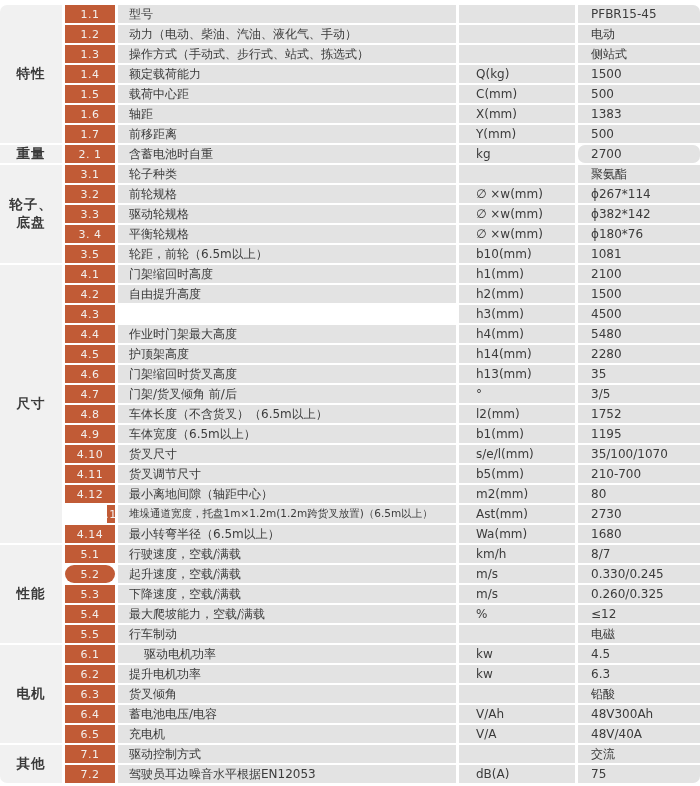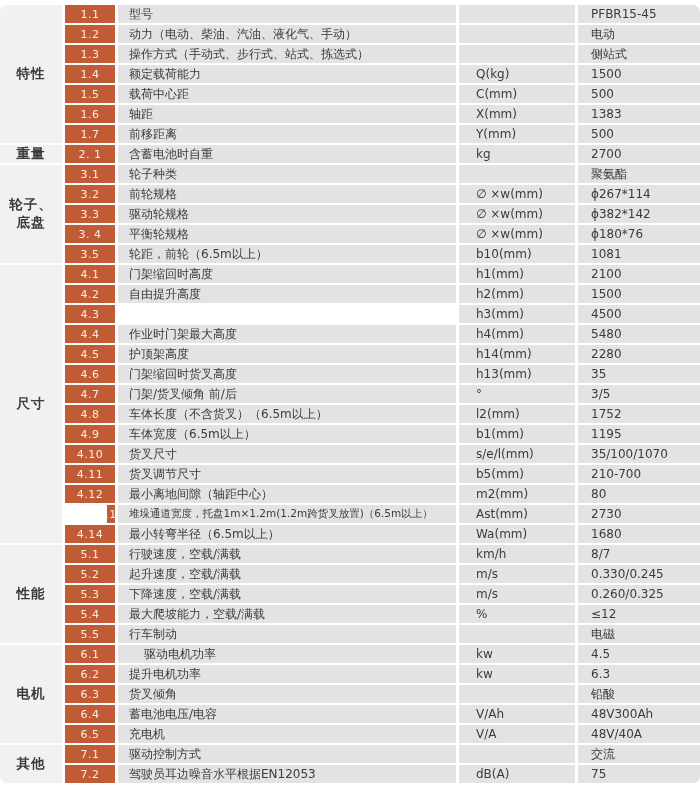--- a/index.html
+++ b/index.html
@@ -111,21 +111,21 @@
       <div class="cell unit" style="grid-row: 6;">X(mm)</div>
       <div class="cell val" style="grid-row: 6;">1383</div>
       <div class="cell num" style="grid-row: 7;">1.7</div>
       <div class="cell desc" style="grid-row: 7;">前移距离</div>
       <div class="cell unit" style="grid-row: 7;">Y(mm)</div>
       <div class="cell val" style="grid-row: 7;">500</div>
       <div class="cell cat" style="grid-row: 8 / span 1;">重量</div>
       <div class="cell num" style="grid-row: 8;">2. 1</div>
       <div class="cell desc" style="grid-row: 8;">含蓄电池时自重</div>
       <div class="cell unit" style="grid-row: 8;">kg</div>
-      <div class="cell val" style="grid-row: 8;">2700</div>
+      <div class="cell val" style="grid-row: 8; border-radius: 7px;">2700</div>
       <div class="cell cat" style="grid-row: 9 / span 5;">轮子、
 底盘</div>
       <div class="cell num" style="grid-row: 9;">3.1</div>
       <div class="cell desc" style="grid-row: 9;">轮子种类</div>
       <div class="cell unit" style="grid-row: 9;"></div>
       <div class="cell val" style="grid-row: 9;">聚氨酯</div>
       <div class="cell num" style="grid-row: 10;">3.2</div>
       <div class="cell desc" style="grid-row: 10;">前轮规格</div>
       <div class="cell unit" style="grid-row: 10;">∅ ×w(mm)</div>
       <div class="cell val" style="grid-row: 10;">ɸ267*114</div>
@@ -195,21 +195,21 @@
       <div class="cell val" style="grid-row: 26;">2730</div>
       <div class="cell num" style="grid-row: 27;">4.14</div>
       <div class="cell desc" style="grid-row: 27;">最小转弯半径（6.5m以上）</div>
       <div class="cell unit" style="grid-row: 27;">Wa(mm)</div>
       <div class="cell val" style="grid-row: 27;">1680</div>
       <div class="cell cat" style="grid-row: 28 / span 5;">性能</div>
       <div class="cell num" style="grid-row: 28;">5.1</div>
       <div class="cell desc" style="grid-row: 28;">行驶速度，空载/满载</div>
       <div class="cell unit" style="grid-row: 28;">km/h</div>
       <div class="cell val" style="grid-row: 28;">8/7</div>
-      <div class="cell num" style="grid-row: 29;">5.2</div>
+      <div class="cell num" style="grid-row: 29; border-radius: 9px;">5.2</div>
       <div class="cell desc" style="grid-row: 29;">起升速度，空载/满载</div>
       <div class="cell unit" style="grid-row: 29;">m/s</div>
       <div class="cell val" style="grid-row: 29;">0.330/0.245</div>
       <div class="cell num" style="grid-row: 30;">5.3</div>
       <div class="cell desc" style="grid-row: 30;">下降速度，空载/满载</div>
       <div class="cell unit" style="grid-row: 30;">m/s</div>
       <div class="cell val" style="grid-row: 30;">0.260/0.325</div>
       <div class="cell num" style="grid-row: 31;">5.4</div>
       <div class="cell desc" style="grid-row: 31;">最大爬坡能力，空载/满载</div>
       <div class="cell unit" style="grid-row: 31;">%</div>

